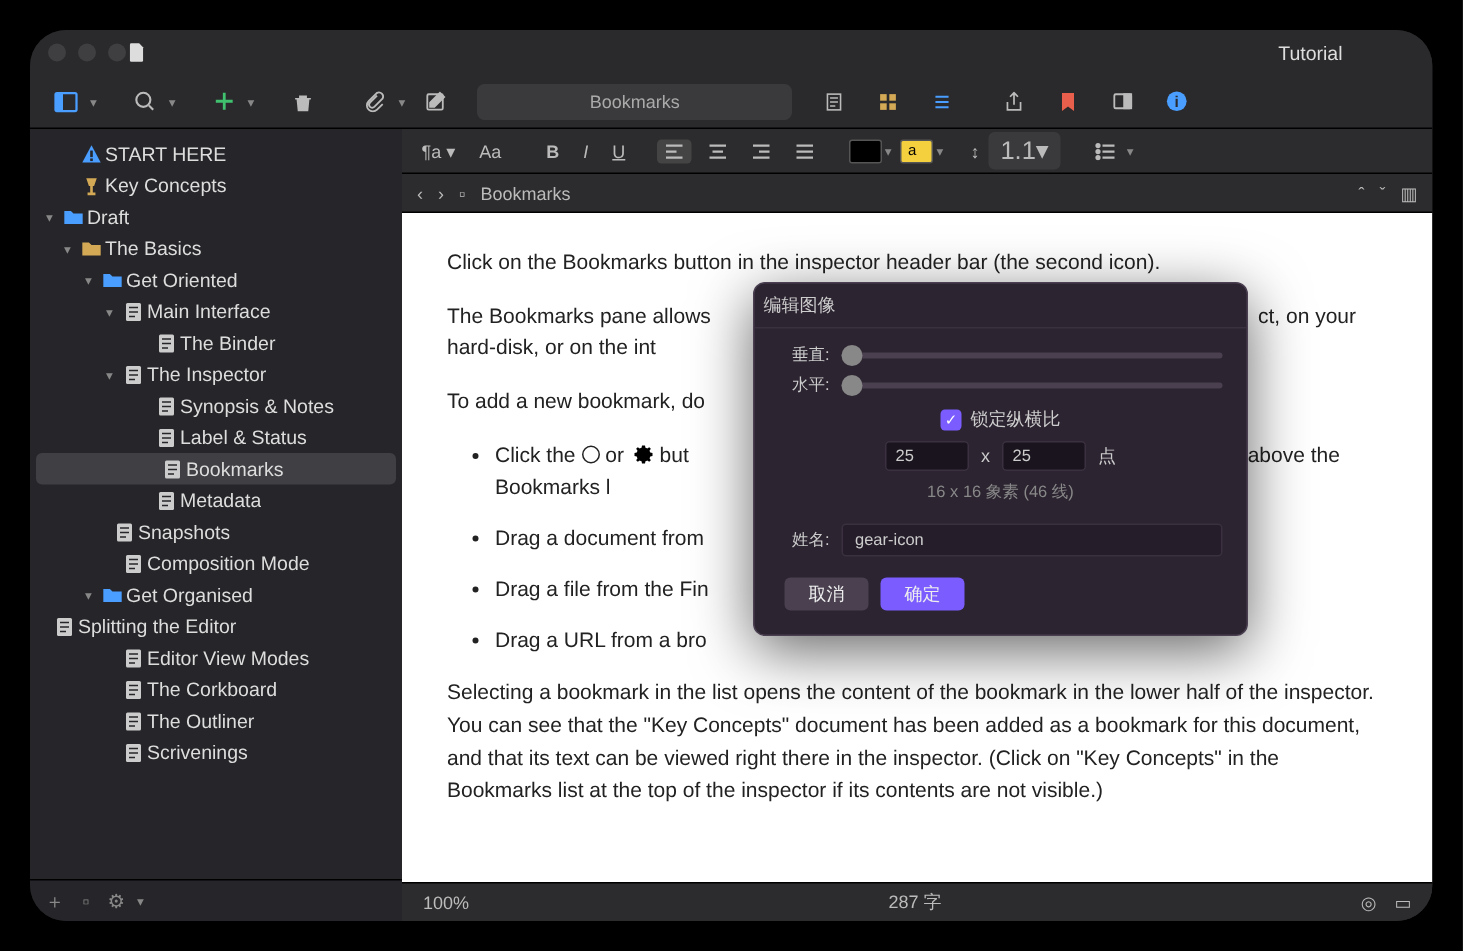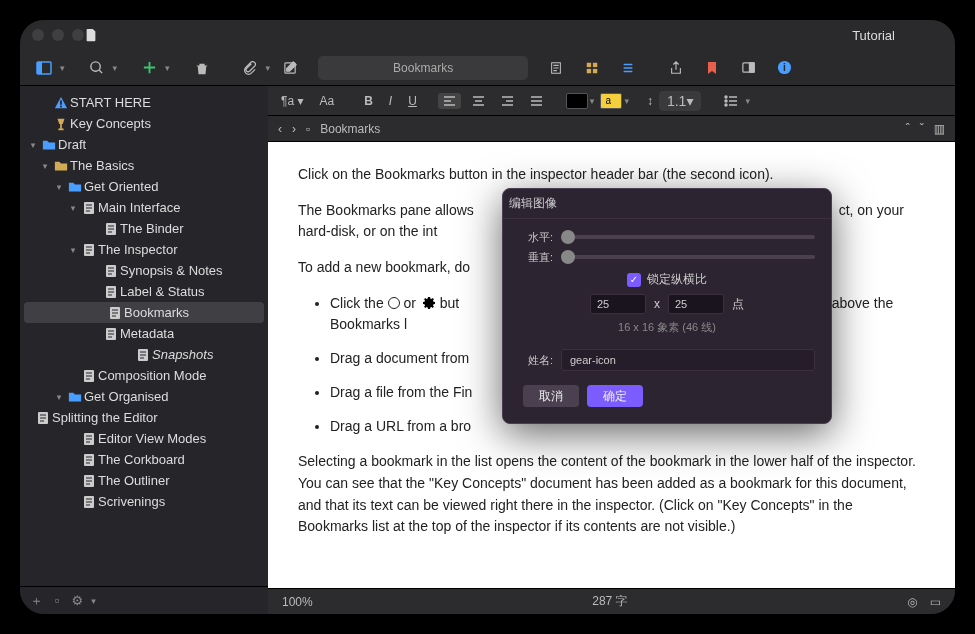--- a/index.html
+++ b/index.html
@@ -29,21 +29,21 @@
 .rtxt { white-space:nowrap; overflow:hidden; text-overflow:ellipsis; }
 .sbf { height:28px; border-top:1px solid #000; display:flex; align-items:center; gap:12px; padding:0 10px; color:#888; }
 .main { flex:1; display:flex; flex-direction:column; background:#26262a; }
 .fmt { height:30px; background:#2c2c2e; border-bottom:1px solid #000; display:flex; align-items:center; gap:6px; padding:0 8px; color:#bbb; font-size:12px; }
 .fmt > * { display:flex; align-items:center; }
 .fbtn { padding:2px 5px; border-radius:3px; }
 .fbtn.act { background:#444; }
 .swatch { width:22px; height:16px; border:1px solid #555; border-radius:2px; }
 .swatch.bk { background:#000; }
 .swatch.yl { background:#f4d03f; }
-.sel1 { background:#3a3a3c; padding:2px 8px; border-radius:4px; font-size:14px;justify-content:center; }
+.sel1 { background:#3a3a3c; padding:2px 8px; border-radius:4px; font-size:17px;justify-content:center; }
 .crumb { height:26px; background:#2c2c2e; border-bottom:1px solid #000; display:flex; align-items:center; gap:10px; padding:0 10px; color:#bbb; font-size:12px; }
 .crumb .sp { flex:1; }
 .editor { flex:1; background:#fff; color:#222; font-family:Georgia,serif; font-size:14px; padding:22px 30px; line-height:1.55; overflow:hidden; }
 .editor p { margin-bottom:14px; }
 .editor ul { margin:8px 0 14px 32px; }
 .editor li { margin-bottom:12px; }
 .gearbig { display:inline-block; width:16px; height:16px; vertical-align:-2px; }
 .circ { display:inline-block; width:12px; height:12px; border:1.5px solid #222; border-radius:50%; vertical-align:-1px; }
 .stat { height:26px; background:#2c2c2e; border-top:1px solid #000; display:flex; align-items:center; padding:0 14px; color:#bbb; font-size:12px; }
 .stat .mid { flex:1; text-align:center; }
@@ -288,21 +288,21 @@
           <div class="row" style="padding-left: 68px;">
             <span class="disc"></span>
             <span class="ric">
               <svg width="12" height="14" viewBox="0 0 12 14" fill="#ccc">
                 <rect x="1" y="1" width="10" height="12" rx="1"></rect>
                 <path d="M3 4h6M3 7h6M3 10h4" stroke="#26262a" stroke-width="1"></path>
               </svg>
             </span>
             <span class="rtxt">Metadata</span>
           </div>
-          <div class="row" style="padding-left: 100px; font-style: italic;">
+          <div class="row" style="padding-left: 40px;">
             <span class="disc"></span>
             <span class="ric">
               <svg width="12" height="14" viewBox="0 0 12 14" fill="#ccc">
                 <rect x="1" y="1" width="10" height="12" rx="1"></rect>
                 <path d="M3 4h6M3 7h6M3 10h4" stroke="#26262a" stroke-width="1"></path>
               </svg>
             </span>
             <span class="rtxt">Snapshots</span>
           </div>
           <div class="row" style="padding-left: 46px;">
@@ -475,27 +475,27 @@
         <span style="width:12px"></span>
         <span>▭</span>
       </div>
     </div>
   </div>
 
   <div class="modal">
     <div class="mhdr">编辑图像</div>
     <div class="mbody">
       <div class="mrow">
-        <div class="mlbl">水平:</div>
+        <div class="mlbl">垂直:</div>
         <div class="slider">
             <div class="thumb"></div>
           </div>
       </div>
       <div class="mrow">
-        <div class="mlbl">垂直:</div>
+        <div class="mlbl">水平:</div>
         <div class="slider">
             <div class="thumb"></div>
           </div>
       </div>
       <div class="chk">
         <div class="chkb">✓</div>
         <span>锁定纵横比</span>
       </div>
       <div class="dims">
         <input class="dimin" value="25" style="">

